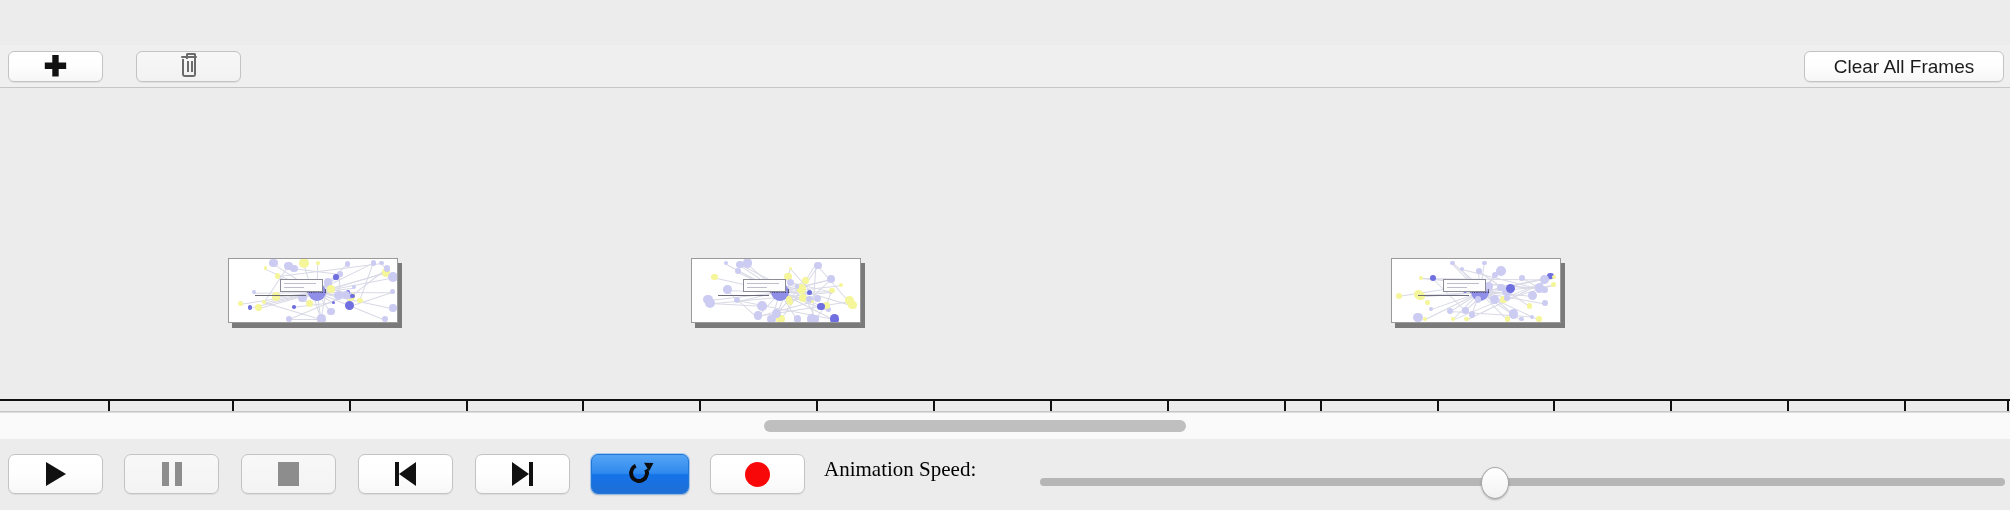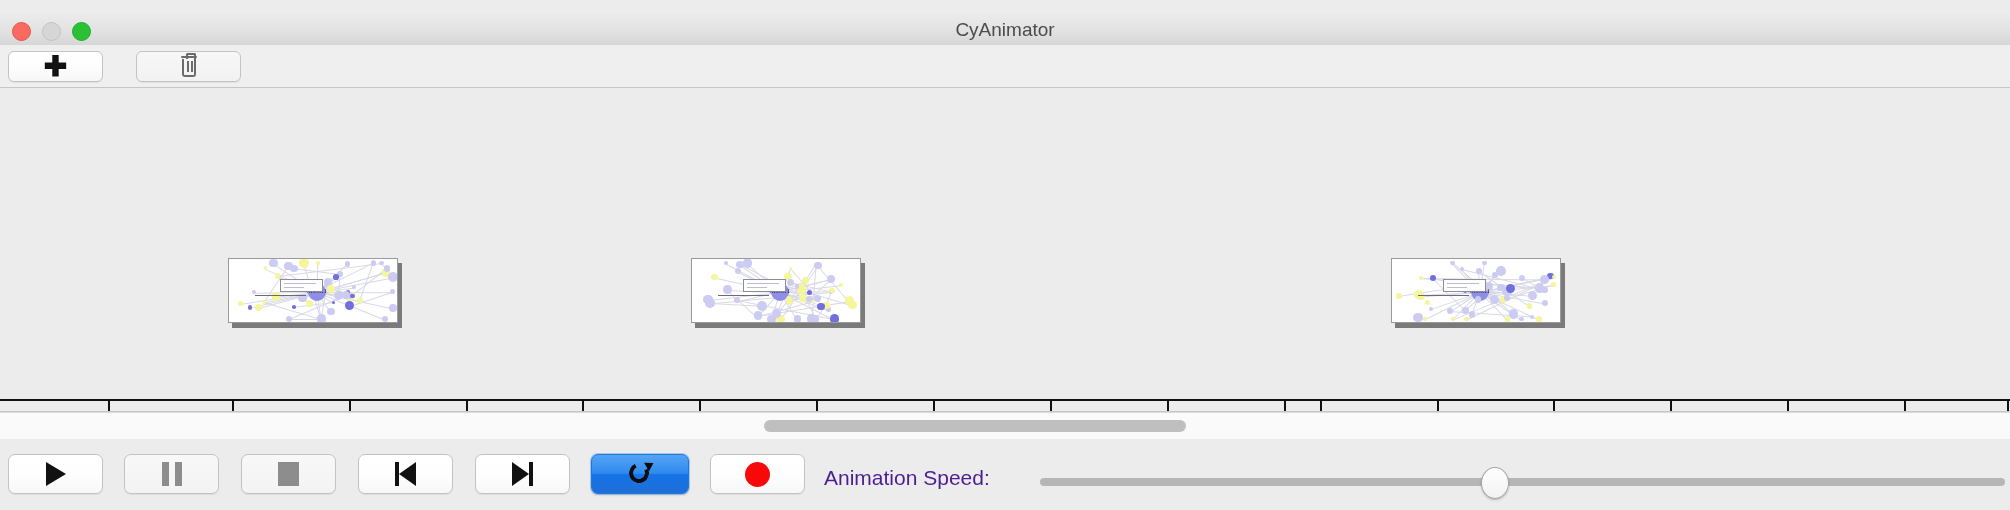--- a/index.html
+++ b/index.html
@@ -133,52 +133,47 @@
     position:absolute;left:2px;top:2px;width:20px;height:20px;border:4px solid #0d0d0d;border-radius:50%;
     border-top-color:transparent;transform:rotate(20deg);box-sizing:border-box;
   }
   .ic-loop .arrow{
     position:absolute;right:-1px;top:-1px;width:0;height:0;
     border-left:8px solid #0d0d0d;border-top:5px solid transparent;border-bottom:5px solid transparent;
     transform:rotate(-30deg);
   }
   .ic-record{width:25px;height:25px;border-radius:50%;background:#f80808;}
 
-  .speed-label{position:absolute;top:27px;font-size:21px;color:#4c1d95;}
+  .speed-label{position:absolute;top:18px;font-size:21px;color:#000000;font-family:Liberation Serif, serif;}
   .slider{position:absolute;top:39px;height:8px;background:#b6b6b6;border-radius:4px;}
   .slider-thumb{
     position:absolute;top:28px;width:26px;height:30px;border-radius:50%;
     background:linear-gradient(to bottom,#ffffff,#f2f2f2);
     border:1px solid #a8a8a8;box-shadow:0 1px 2px rgba(0,0,0,.25);
   }
 </style>
 </head>
 <body>
 
 <div id="app">
 
 
-  <div class="titlebar">
-    <span class="traffic tl-close"></span>
-    <span class="traffic tl-min"></span>
-    <span class="traffic tl-max"></span>
-    <div class="win-title">CyAnimator</div>
-  </div>
 
   <div class="toolbar">
     <div class="btn btn-add">
       <span class="plus">✚</span>
     </div>
     <div class="btn flat btn-del">
       <span class="trash">
         <i class="handle"></i>
           <i class="lid"></i>
           <i class="can"></i>
       </span>
     </div>
+    <div class="btn btn-clear">Clear All Frames</div>
   </div>
 
   <div class="timeline">
     <div id="frames-host">
         <div class="frame" style="left: 228px; top: 170px; width: 170px; height: 65px;">
           <div class="shadow"></div>
           <div class="thumb">
             <div class="edge" style="left: 88.4px; top: 32.5px; width: 74.9152px; transform: rotate(0.0022895rad);"></div>
             <div class="edge" style="left: 35.4119px; top: 42.9631px; width: 59.5164px; transform: rotate(0.290317rad);"></div>
             <div class="edge" style="left: 88.4px; top: 32.5px; width: 24.1643px; transform: rotate(0.972773rad);"></div>

